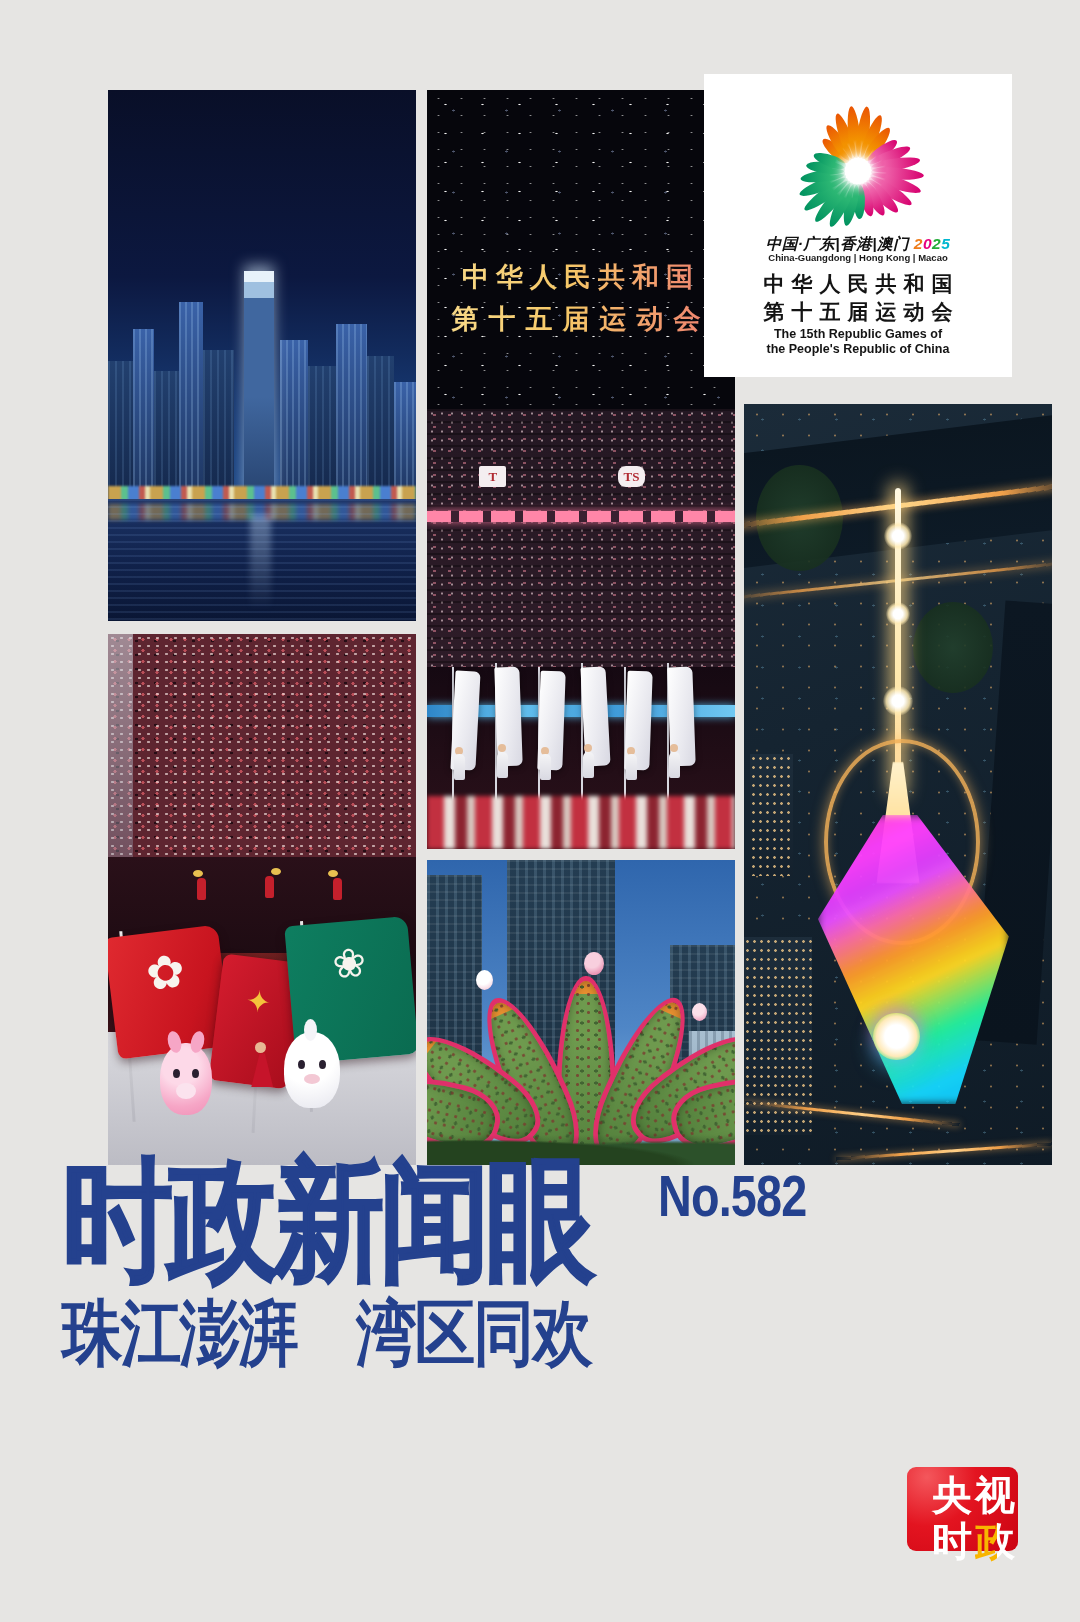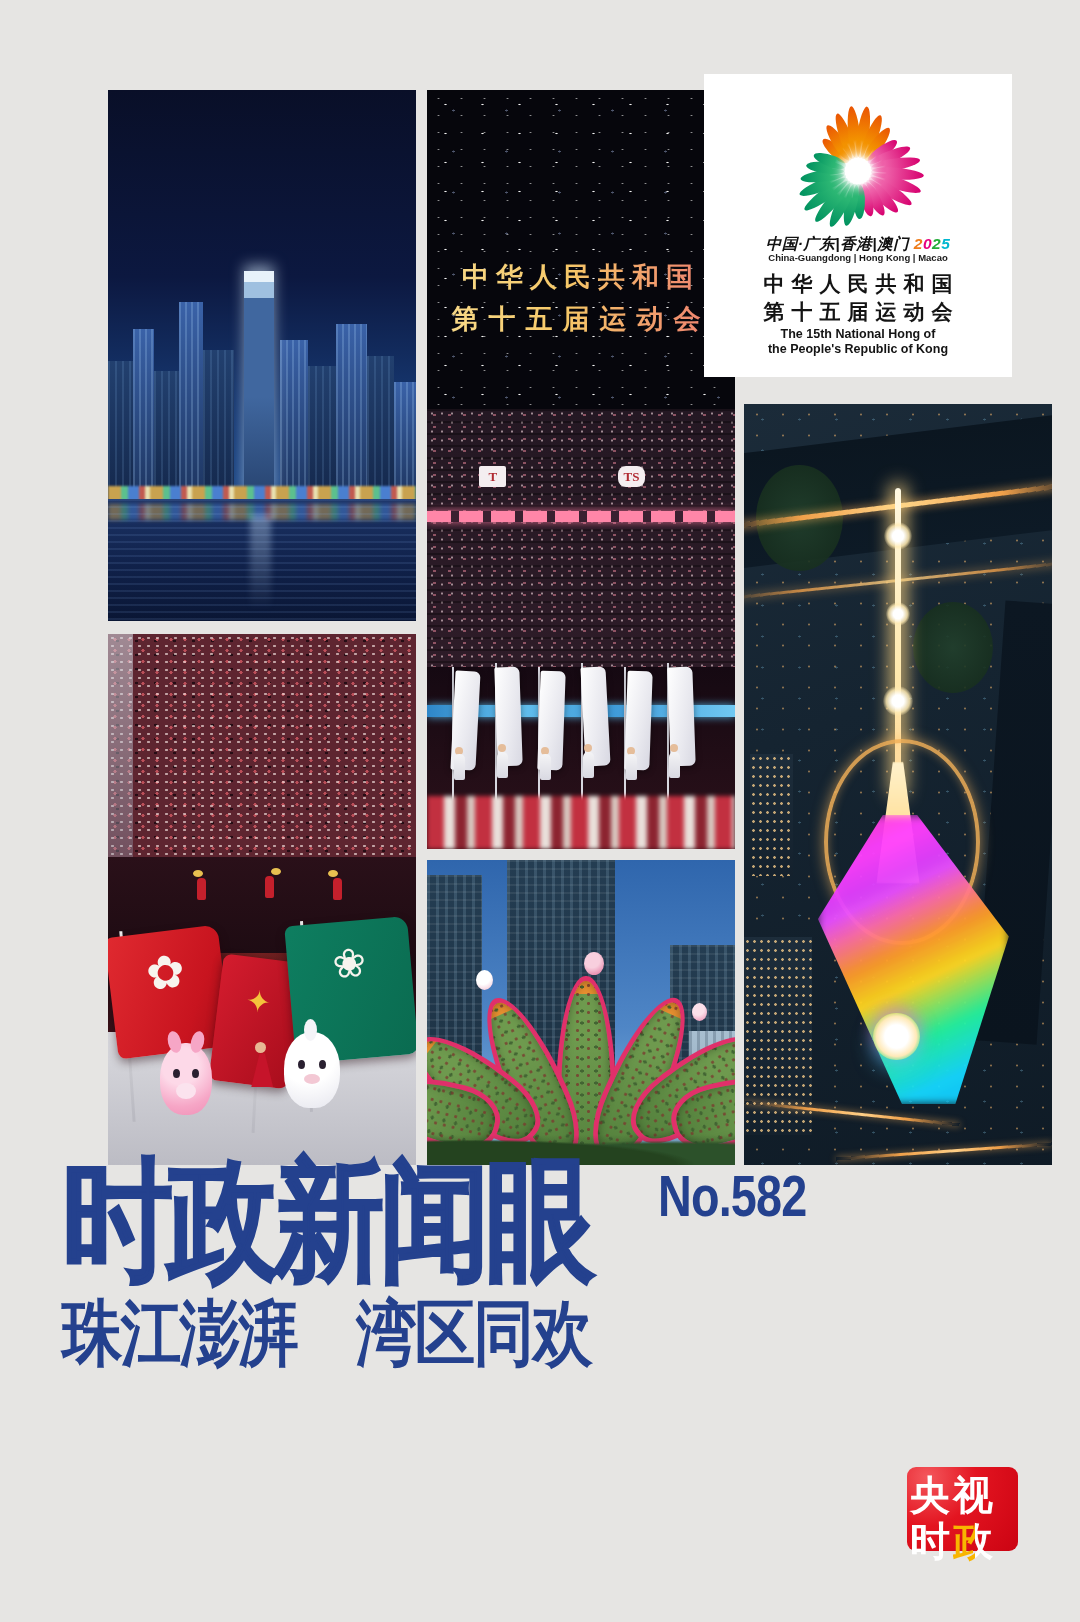--- a/index.html
+++ b/index.html
@@ -118,21 +118,21 @@
   .m-title{left:62px;top:1152px;font-size:132px;line-height:1.05;font-weight:700;color:#24418e;
     letter-spacing:-6px;transform:scaleX(.84);transform-origin:0 0;white-space:nowrap;-webkit-text-stroke:2px #24418e;}
   .m-issue{left:658px;top:1163px;font-size:57px;font-weight:600;color:#24418e;letter-spacing:-1px;
     transform:scaleX(.82);transform-origin:0 0;white-space:nowrap;}
   .m-sub{left:62px;top:1296px;font-size:72px;line-height:1.05;font-weight:700;color:#24418e;
     letter-spacing:-2px;transform:scaleX(.84);transform-origin:0 0;white-space:nowrap;}
 
   
   .badge{left:907px;top:1467px;width:111px;height:84px;border-radius:9px;
     background:radial-gradient(circle at 18% 12%,#f4575c 0%,#e31420 42%,#cb0312 100%);
-    color:#ffffff;font-weight:700;text-align:left;}
+    color:#ffffff;font-weight:700;text-align:right;}
   .badge-line{display:block;font-size:40px;line-height:46px;letter-spacing:3px;text-indent:3px;}
   .gold-half{background:linear-gradient(90deg,#f8b500 0 52%,#ffffff 52%);-webkit-background-clip:text;background-clip:text;color:transparent;}
 </style>
 </head>
 <body>
 
 <div class="canvas">
 
   <figure class="ph" id="p1">
     <div class="a p1-sky"></div>
@@ -281,22 +281,22 @@
       <i class="petal15 pg" style="--a:276deg;height:39px;transform:translate(-50%,-52px) rotate(276deg);"></i>
       <i class="petal15 pg" style="--a:290deg;height:34px;transform:translate(-50%,-47px) rotate(290deg);"></i>
     </div>
     <div class="a host-zh">
       <span>中国·广东|香港|澳门</span>
       <span class="yd yd0">2</span><span class="yd yd1">0</span><span class="yd yd2">2</span><span class="yd yd3">5</span>
     </div>
     <div class="a host-en">China-Guangdong | Hong Kong | Macao</div>
     <div class="a card-zh" style="top:196px;">中华人民共和国</div>
     <div class="a card-zh" style="top:224px;">第十五届运动会</div>
-    <div class="a card-en" style="top:253px;">The 15th National Hong of</div>
-    <div class="a card-en" style="top:268px;">the People's Republic of Kong</div>
+    <div class="a card-en" style="top:253px;">The 15th Republic Games of</div>
+    <div class="a card-en" style="top:268px;">the People's Republic of China</div>
   </section>
 
   <figure class="ph" id="p5">
     <div class="a p5-city"></div>
     <div class="a p5-river"></div>
     <div class="a p5-river2"></div>
     <div class="a park" style="left:4%;top:8%;width:28%;height:14%;"></div>
     <div class="a park" style="left:55%;top:26%;width:26%;height:12%;"></div>
     <div class="a bridge" style="left:-4%;top:13%;width:110%;transform:rotate(-7deg);"></div>
     <div class="a bridge" style="left:-4%;top:23%;width:108%;height:3px;opacity:.8;transform:rotate(-6deg);"></div>

